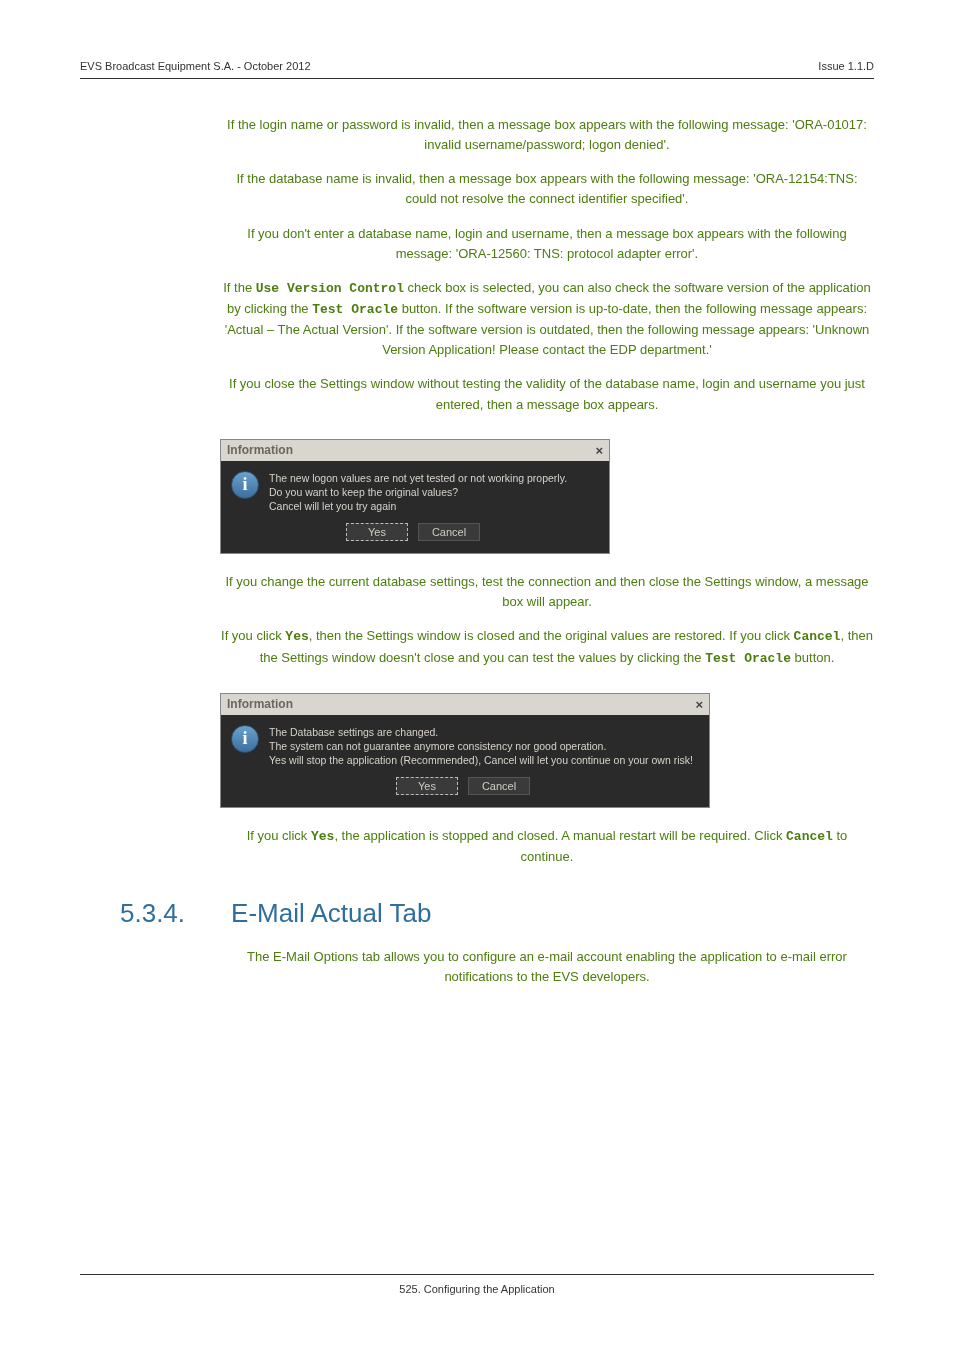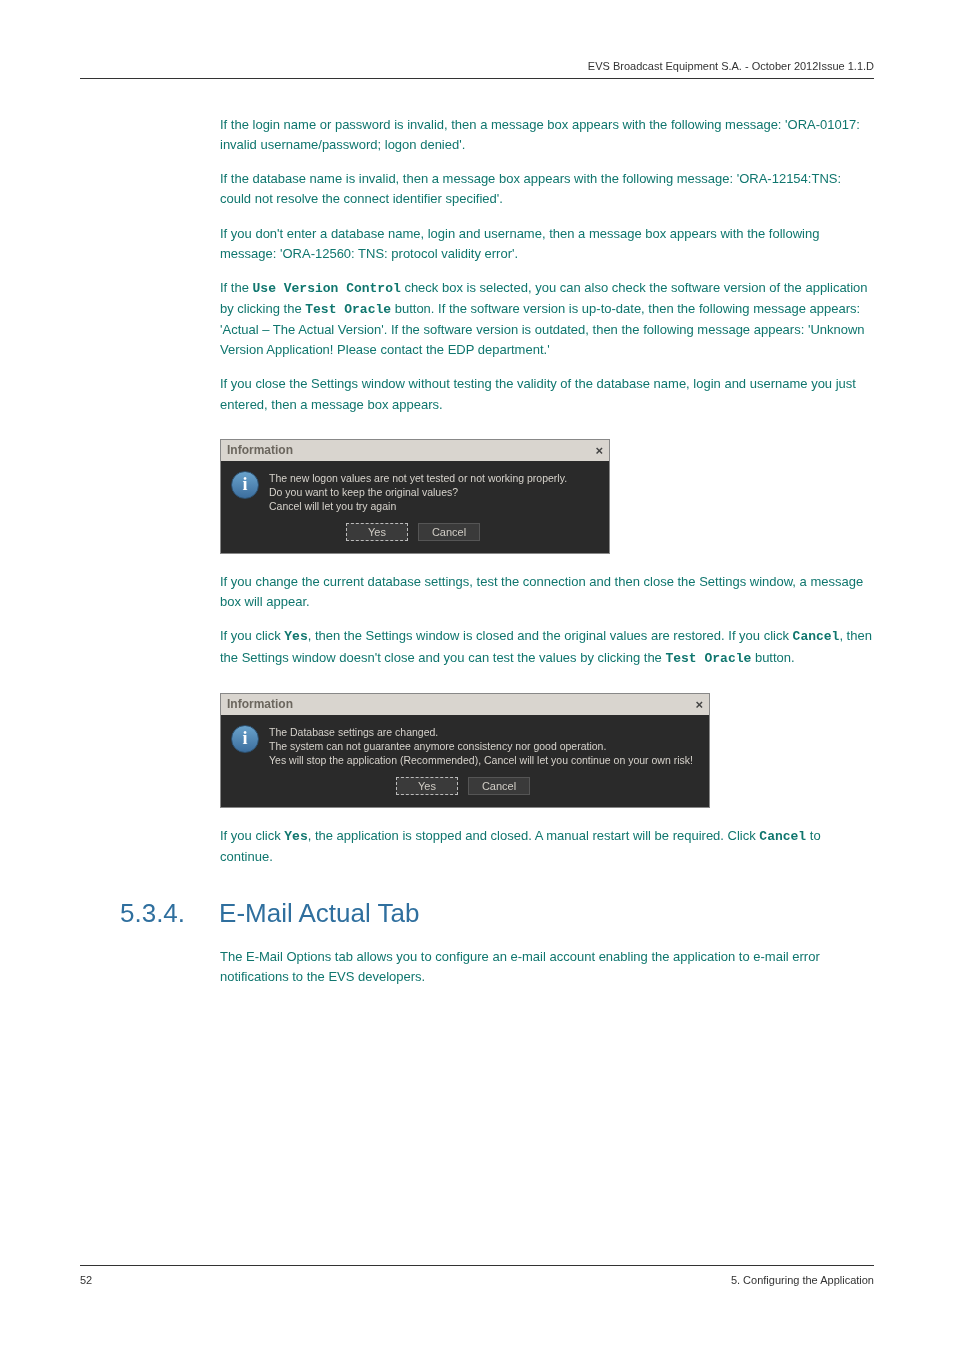--- a/index.html
+++ b/index.html
@@ -1,50 +1,50 @@
 <!DOCTYPE html>
 <html><head>
 <meta charset="utf-8">
 <style>
   * { box-sizing: border-box; margin: 0; padding: 0; }
   html, body { width: 954px; height: 1350px; background: #fff; font-family: Arial, Helvetica, sans-serif; color: #1a1a1a; }
   .page { width: 954px; height: 1350px; position: relative; padding: 60px 80px 50px 80px; }
-  .hdr { display: flex; justify-content: flex-end; font-size: 11px; color: #333; padding-bottom: 6px; border-bottom: 1.5px solid #333; }
+  .hdr { display: flex; justify-content: space-between; font-size: 11px; color: #333; padding-bottom: 6px; border-bottom: 1.5px solid #333; }
   .content { padding-left: 140px; padding-right: 0; margin-top: 36px; }
-  .para { font-size: 13px; line-height: 1.55; margin-bottom: 14px; color: #0f766e; }
+  .para { font-size: 13px; line-height: 1.55; margin-bottom: 14px; color: #4d7c0f; text-align: center; }
   .para b { font-weight: 700; font-family: Liberation Mono, monospace; }
   .dialog { border: 1px solid #888; margin: 10px 0 18px 0; background: #15803d; display: inline-block; }
   .dlg-title { display: flex; align-items: center; justify-content: space-between; background: #d9d5cf; color: #6b665e; font-size: 12px; font-weight: 700; padding: 3px 6px; }
   .dlg-title .x { font-weight: 700; font-size: 13px; color: #444; }
   .dlg-body { background: #2a2a2a; color: #d7d3cc; padding: 10px 14px 12px 10px; display: flex; flex-direction: column; }
   .dlg-row { display: flex; align-items: flex-start; gap: 10px; }
   .icon-circle { width: 28px; height: 28px; border-radius: 50%; background: linear-gradient(180deg,#6aa3cc,#3c6e9e); display: flex; align-items: center; justify-content: center; color: #fff; font-family: Georgia, serif; font-weight: 700; font-size: 18px; border: 1px solid #2d5170; flex-shrink: 0; }
   .dlg-text { font-size: 10.5px; line-height: 1.35; color: #d6d2cb; white-space: pre-line; }
   .dlg-buttons { display: flex; justify-content: center; gap: 10px; margin-top: 10px; }
   .dlg-btn { min-width: 62px; padding: 2px 10px; font-size: 11px; text-align: center; background: #3a3a3a; color: #d0ccc4; border: 1px solid #555; }
   .dlg-btn.focused { border: 1px dashed #bbb; }
-  .sec-heading { display: flex; align-items: center; gap: 34px; margin-top: 30px; margin-bottom: 18px; }
+  .sec-heading { display: flex; align-items: center; gap: 46px; margin-top: 30px; margin-bottom: 18px; }
   .sec-num { font-size: 26px; color: #2f6f9e; font-weight: 400; }
   .sec-title { font-size: 26px; color: #2f6f9e; font-weight: 400; }
-  .ftr { position: absolute; left: 80px; right: 80px; bottom: 64px; border-top: 1px solid #333; padding-top: 8px; display: flex; justify-content: space-between; font-size: 11px; color: #333; }
+  .ftr { position: absolute; left: 80px; right: 80px; bottom: 55px; border-top: 1px solid #333; padding-top: 8px; display: flex; justify-content: center; font-size: 11px; color: #333; }
   .heading-wrap { margin-left: -100px; }
 </style>
 </head>
 <body>
 <div class="page">
 
 <div class="hdr">
   <span>EVS Broadcast Equipment S.A.  - October 2012</span>
   <span>Issue 1.1.D</span>
 </div>
 
 <div class="content">
   <p class="para">If the login name or password is invalid, then a message box appears with the following message: 'ORA-01017: invalid username/password; logon denied'.</p>
   <p class="para">If the database name is invalid, then a message box appears with the following message: 'ORA-12154:TNS: could not resolve the connect identifier specified'.</p>
-  <p class="para">If you don't enter a database name, login and username, then a message box appears with the following message: 'ORA-12560: TNS: protocol validity error'.</p>
+  <p class="para">If you don't enter a database name, login and username, then a message box appears with the following message: 'ORA-12560: TNS: protocol adapter error'.</p>
   <p class="para">
     <span>If the </span><b>Use Version Control</b><span> check box is selected, you can also check the software version of the application by clicking the </span><b>Test Oracle</b><span> button. If the software version is up-to-date, then the following message appears: 'Actual – The Actual Version'. If the software version is outdated, then the following message appears: 'Unknown Version Application! Please contact the EDP department.'</span>
   </p>
   <p class="para">If you close the Settings window without testing the validity of the database name, login and username you just entered, then a message box appears.</p>
 
   <div class="dialog" style="width:390px;">
     <div class="dlg-title">
       <span>Information</span>
       <span class="x">×</span>
     </div>

